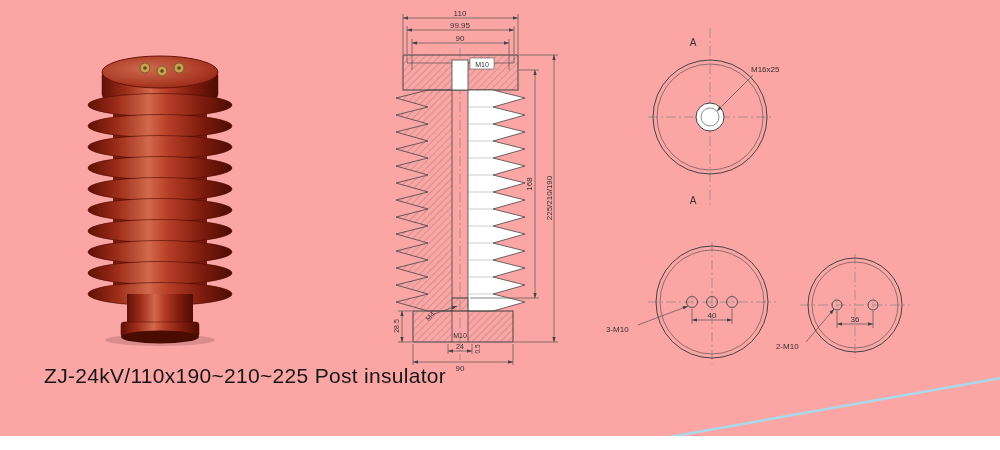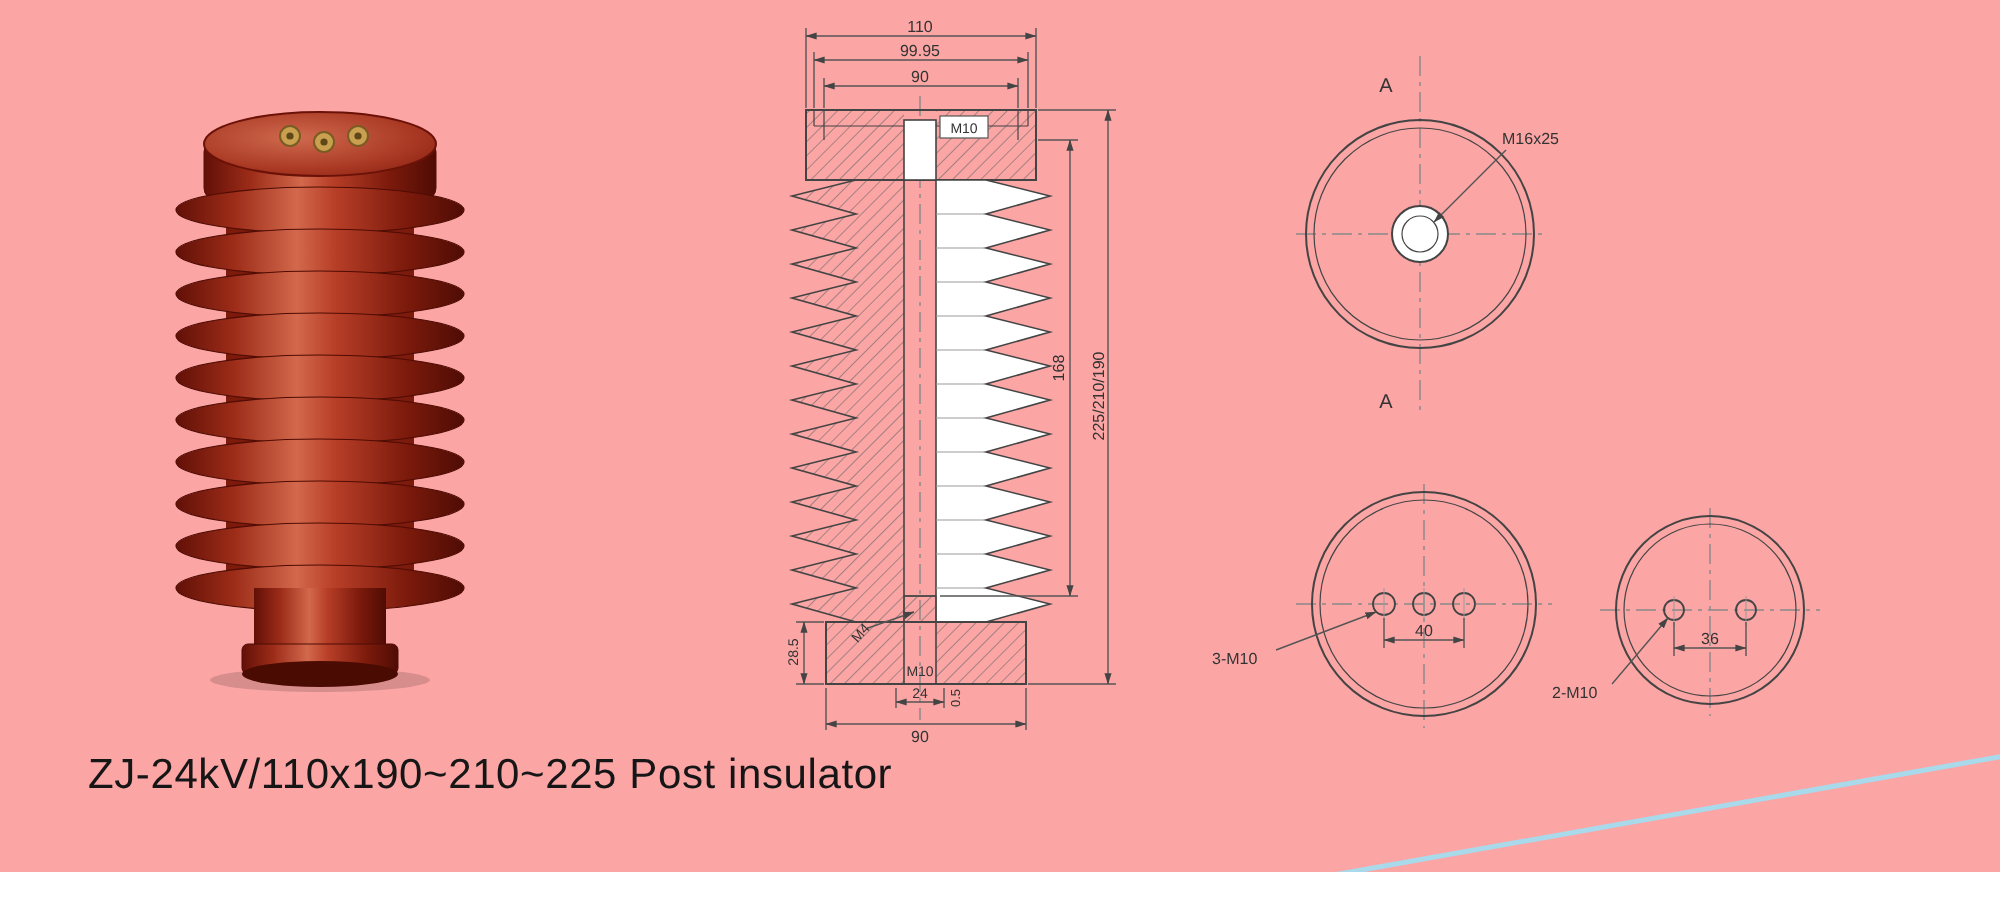--- a/index.html
+++ b/index.html
@@ -192,15 +192,15 @@
       <circle class="ol2" cx="101" cy="53" r="5"></circle>
       <path d="M65,46 V61 M101,46 V61" stroke="#999" stroke-width="0.5" fill="none"></path>
     </g>
     <path class="dl" d="M65,59 V76 M101,59 V76"></path>
     <line class="dl" x1="65" y1="72" x2="101" y2="72" marker-start="url(#ar)" marker-end="url(#ar)"></line>
     <text class="dt" x="83" y="70" text-anchor="middle">36</text>
     <line class="dl" x1="34" y1="90" x2="62" y2="57" marker-end="url(#ar)"></line>
     <text class="dt" x="4" y="97">2-M10</text>
   </svg>
 
-  <div id="caption" class="abs" style="left:44px;top:376px">ZJ-24kV/110x190~210~225 Post insulator</div>
+  <div id="caption" class="abs" style="left:44px;top:364px">ZJ-24kV/110x190~210~225 Post insulator</div>
 
 </div>
 
 </body></html>

